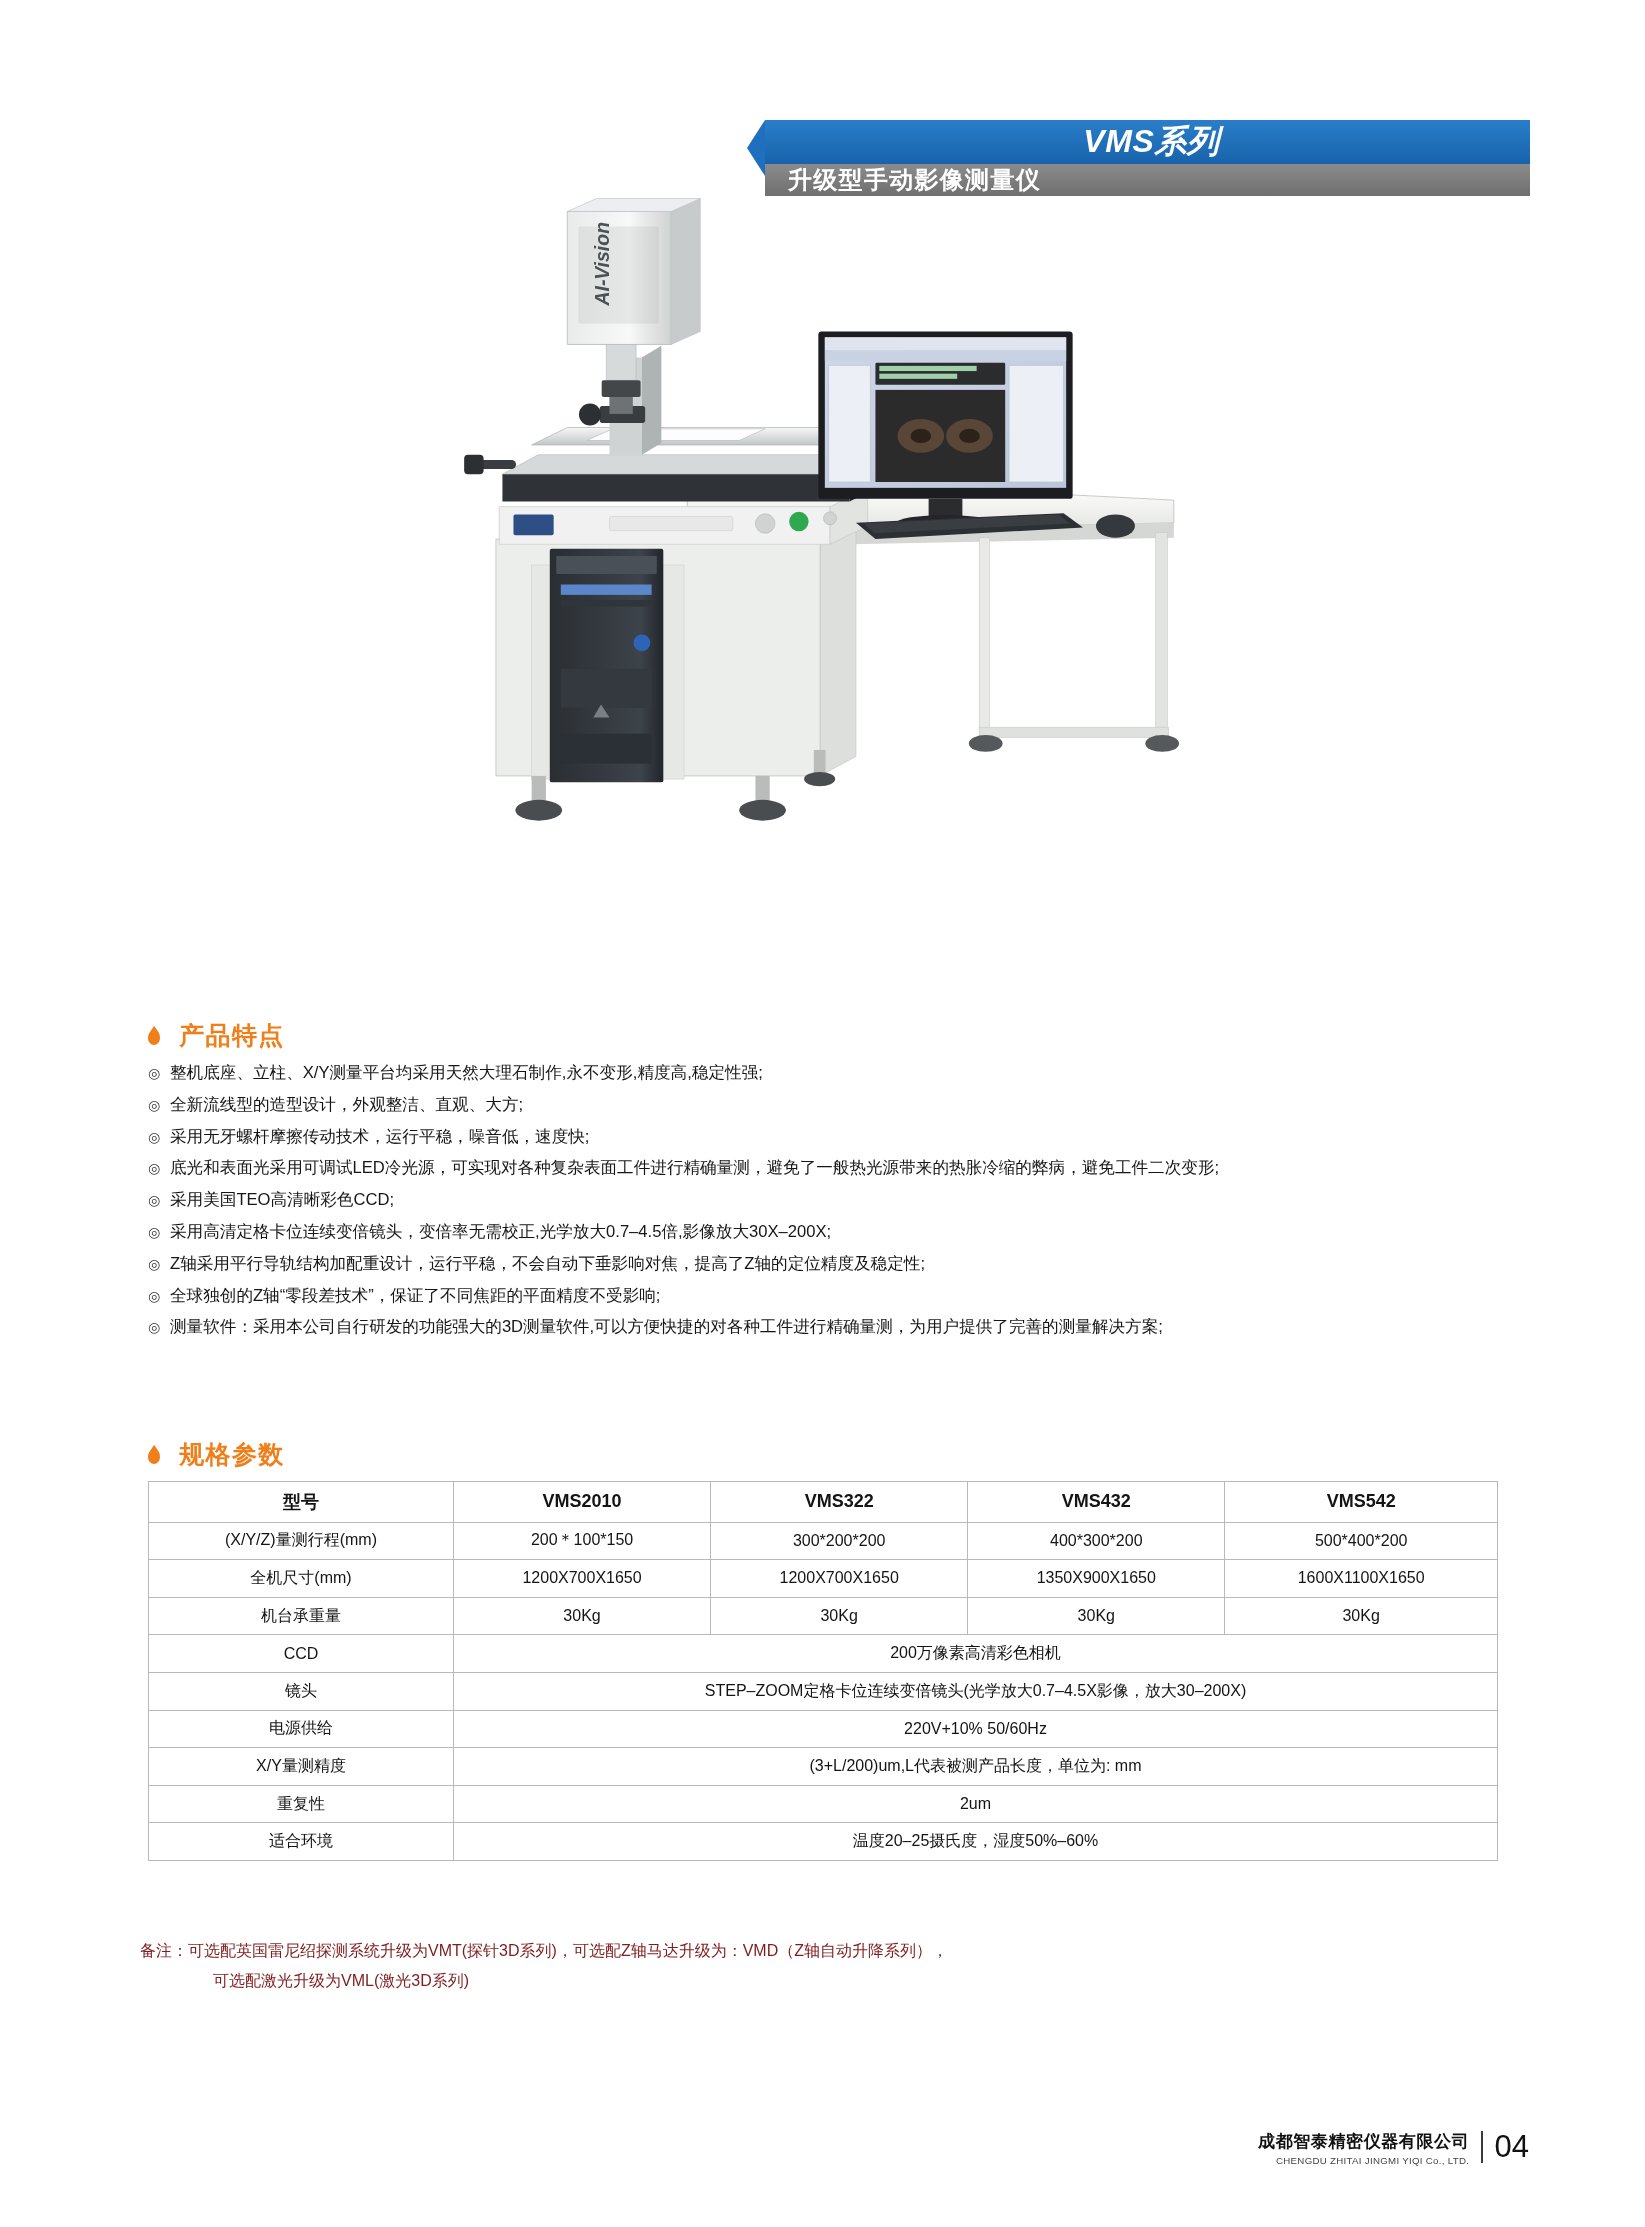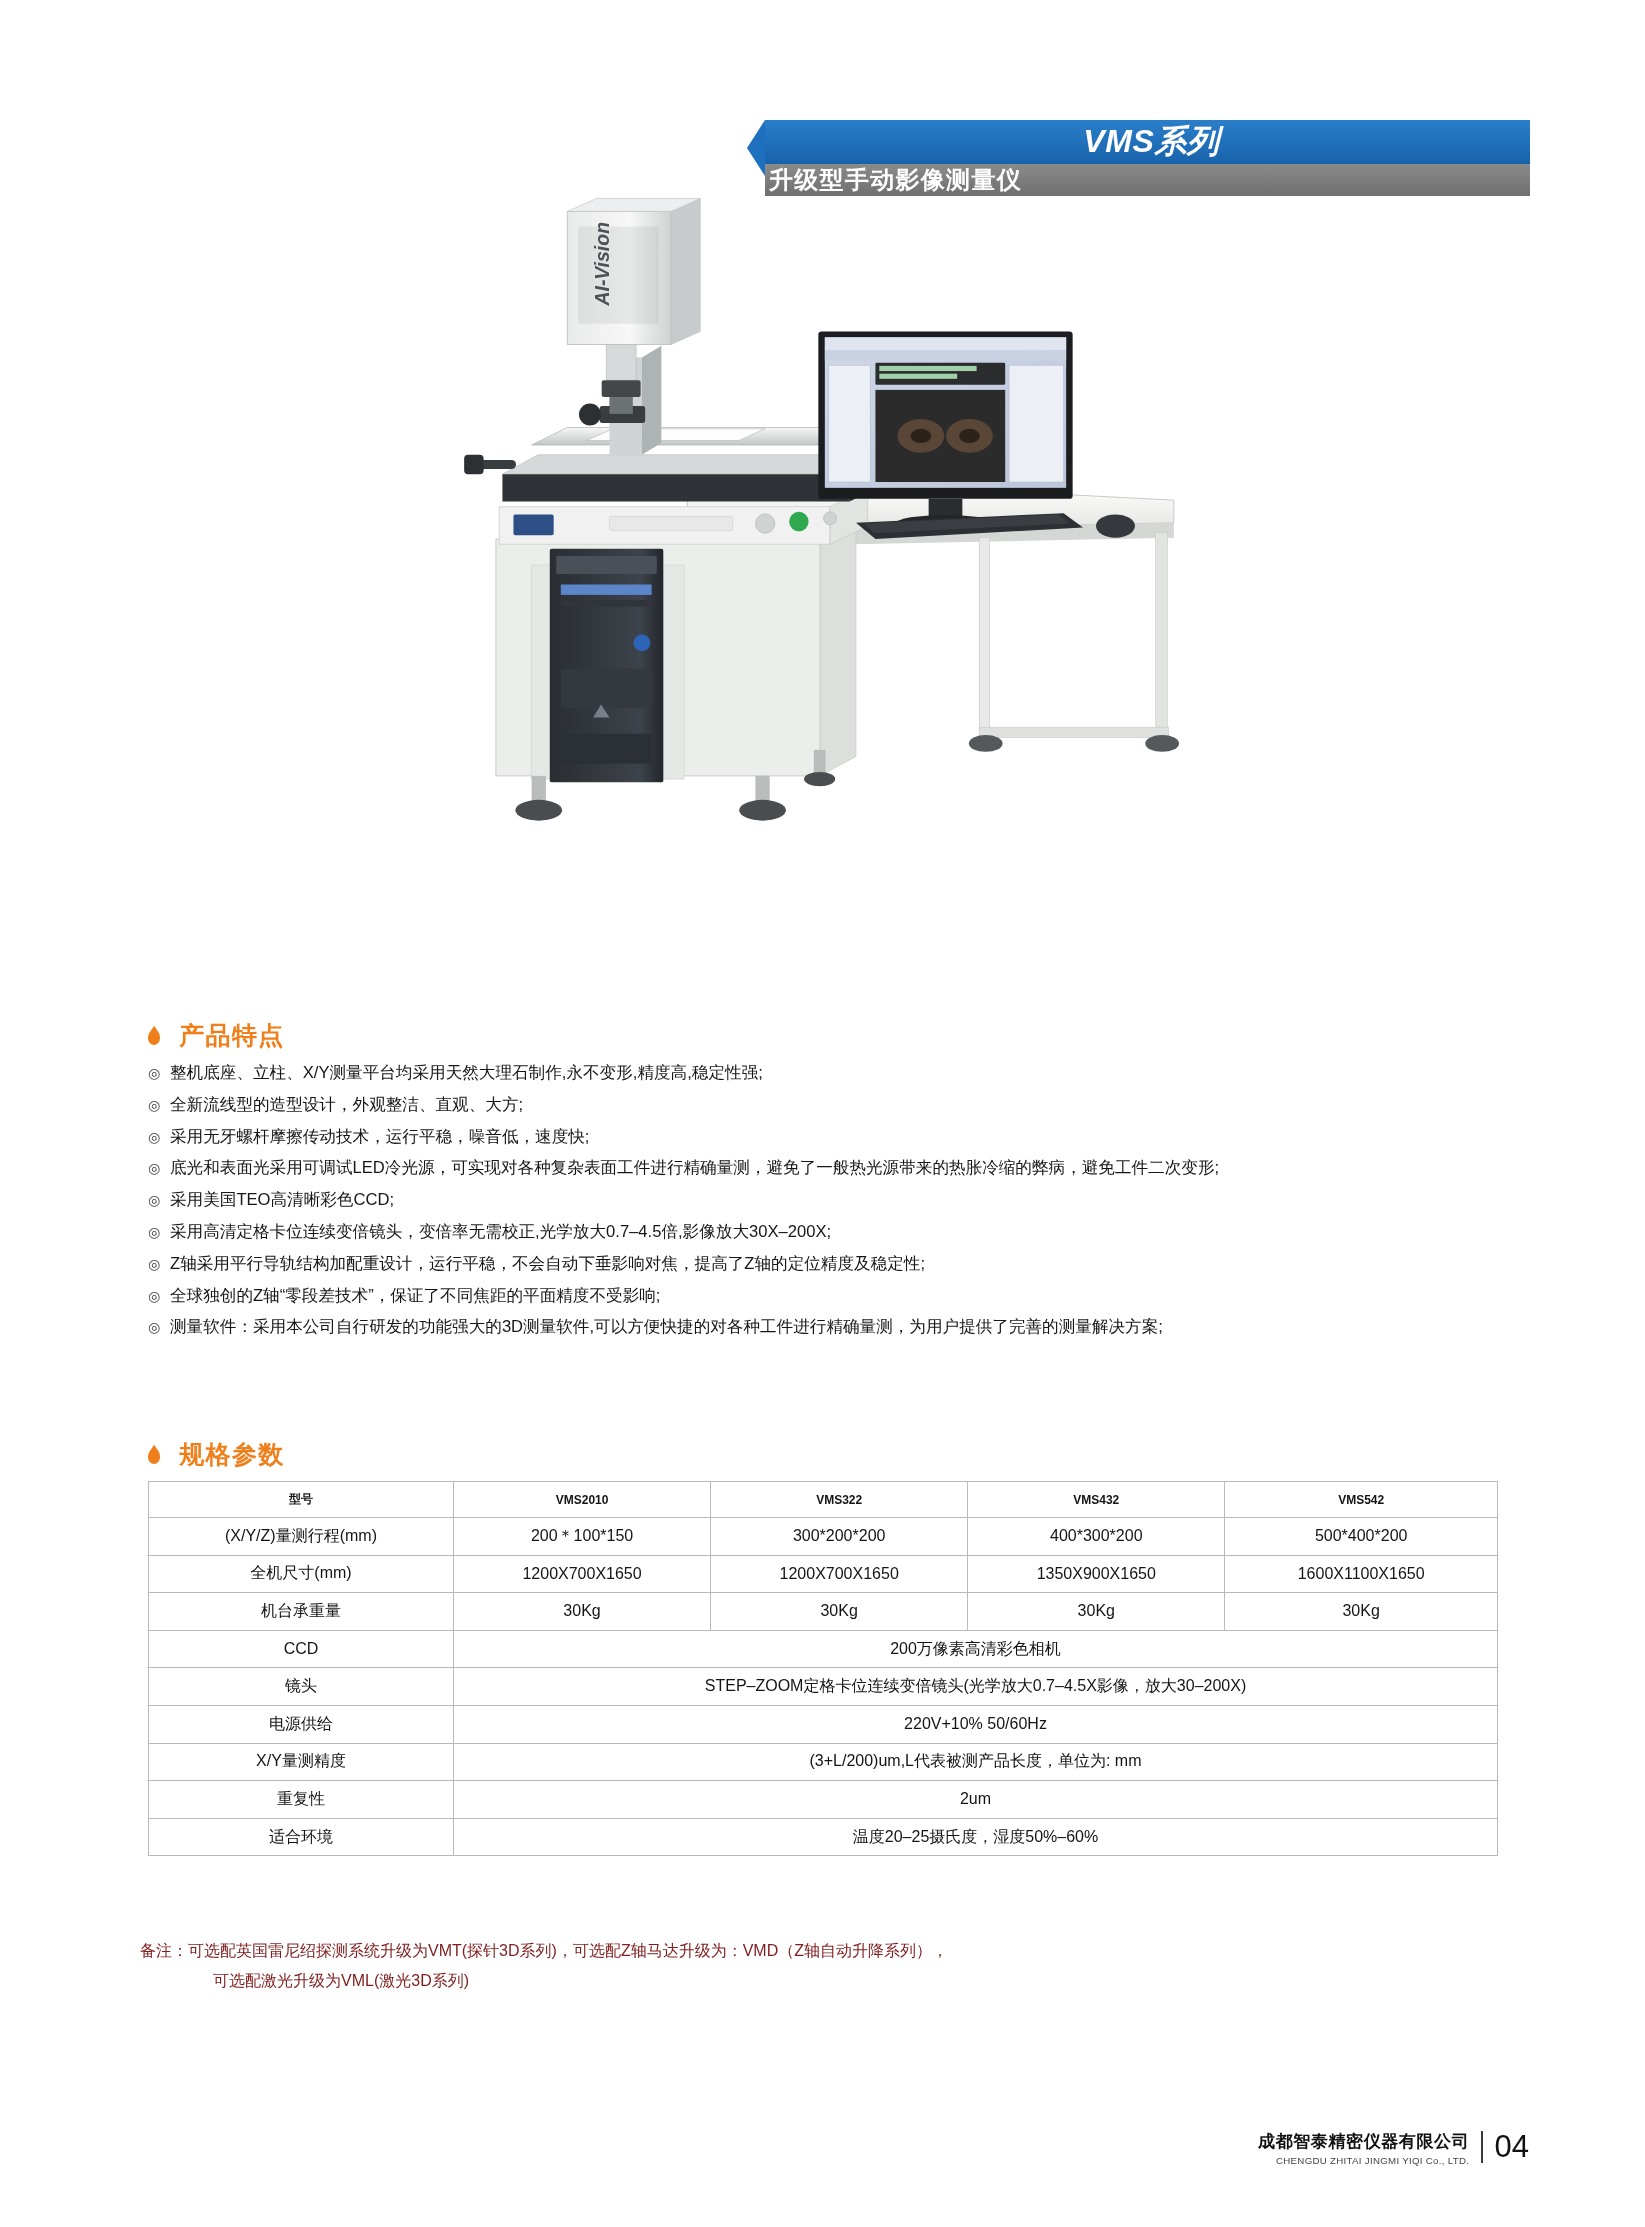--- a/index.html
+++ b/index.html
@@ -52,21 +52,21 @@
     letter-spacing: 0.6px;
     font-style: italic;
     white-space: nowrap;
   }
   .banner-gray {
     background: #7d7d7d;
     background: linear-gradient(180deg,#8b8b8b 0%, #6f6f6f 100%);
     flex: 1;
     display: flex;
     align-items: center;
-    padding-left: 4px;
+    padding-left: 23px;
     text-align: right;
   }
   .banner-gray .t {
     color: #ffffff;
     font-size: 24px;
     font-weight: bold;
     letter-spacing: 1.3px;
     white-space: nowrap;
   }
 
@@ -147,21 +147,21 @@
     border: 0.6px solid #b9b9b9;
     text-align: center;
     vertical-align: middle;
     padding: 7.8px 3.9px;
     color: #141414;
     font-weight: normal;
     height: 36px;
   }
   .specs thead th {
     font-weight: bold;
-    font-size: 12px;
+    font-size: 18px;
     background: #ffffff;
   }
   .specs td.label-col, .specs th.label-col {
     width: 305px;
   }
   .specs .firstcol { font-weight: normal; }
 
   
   .note {
     position: absolute;

